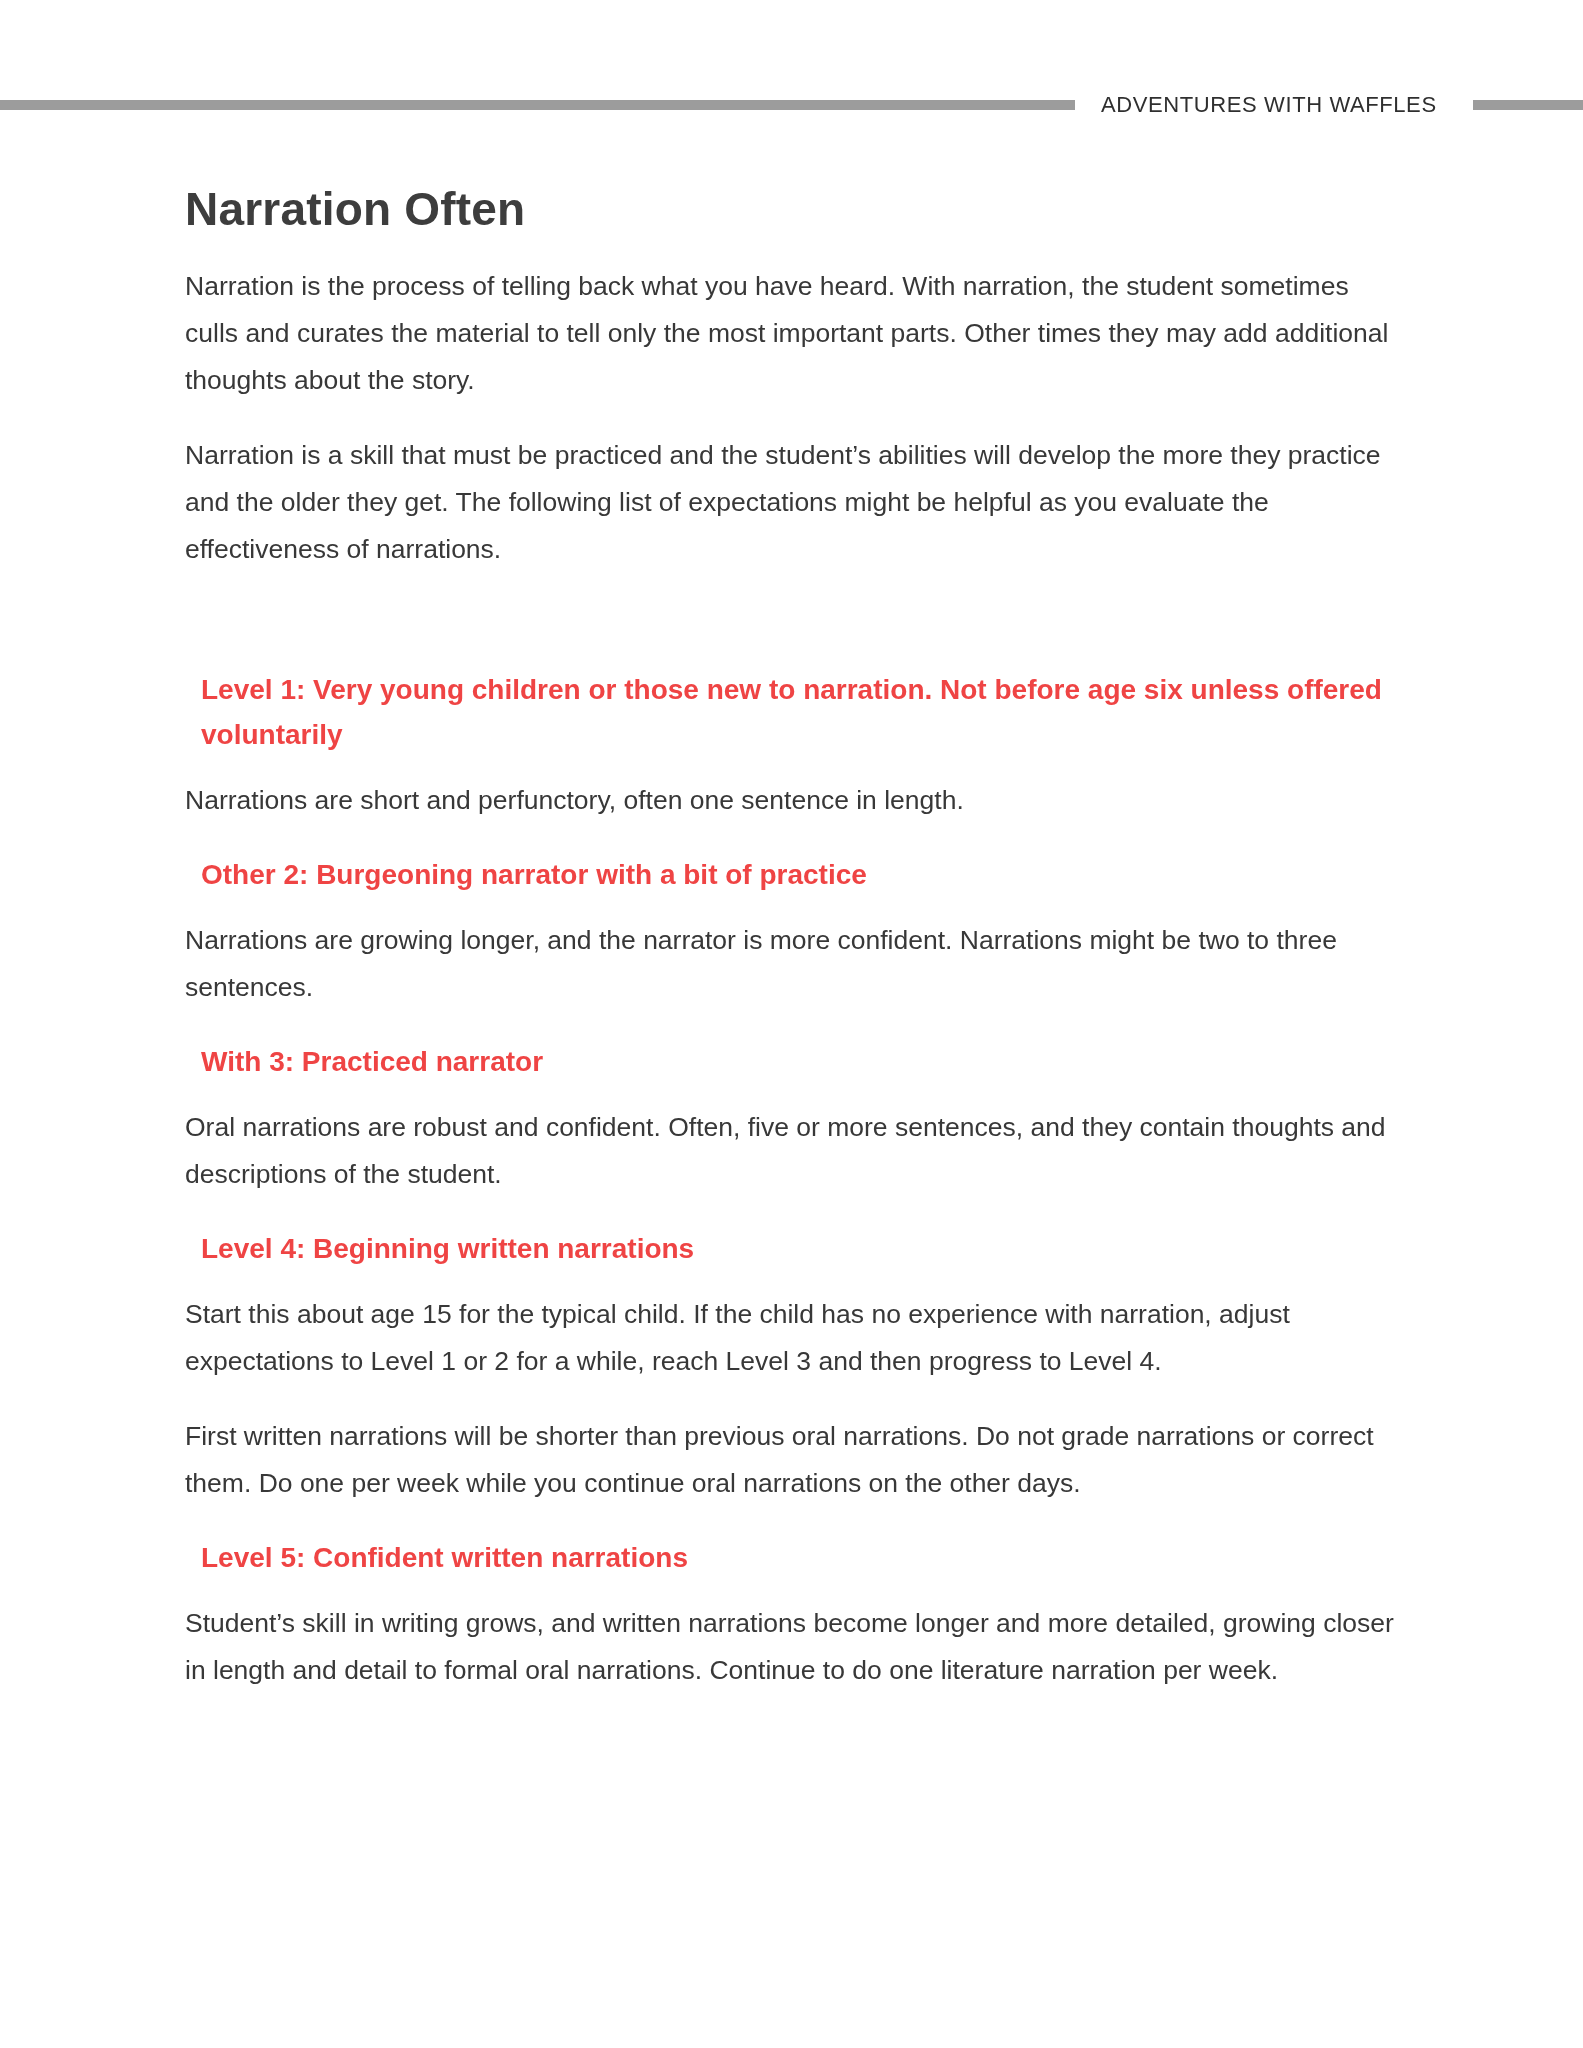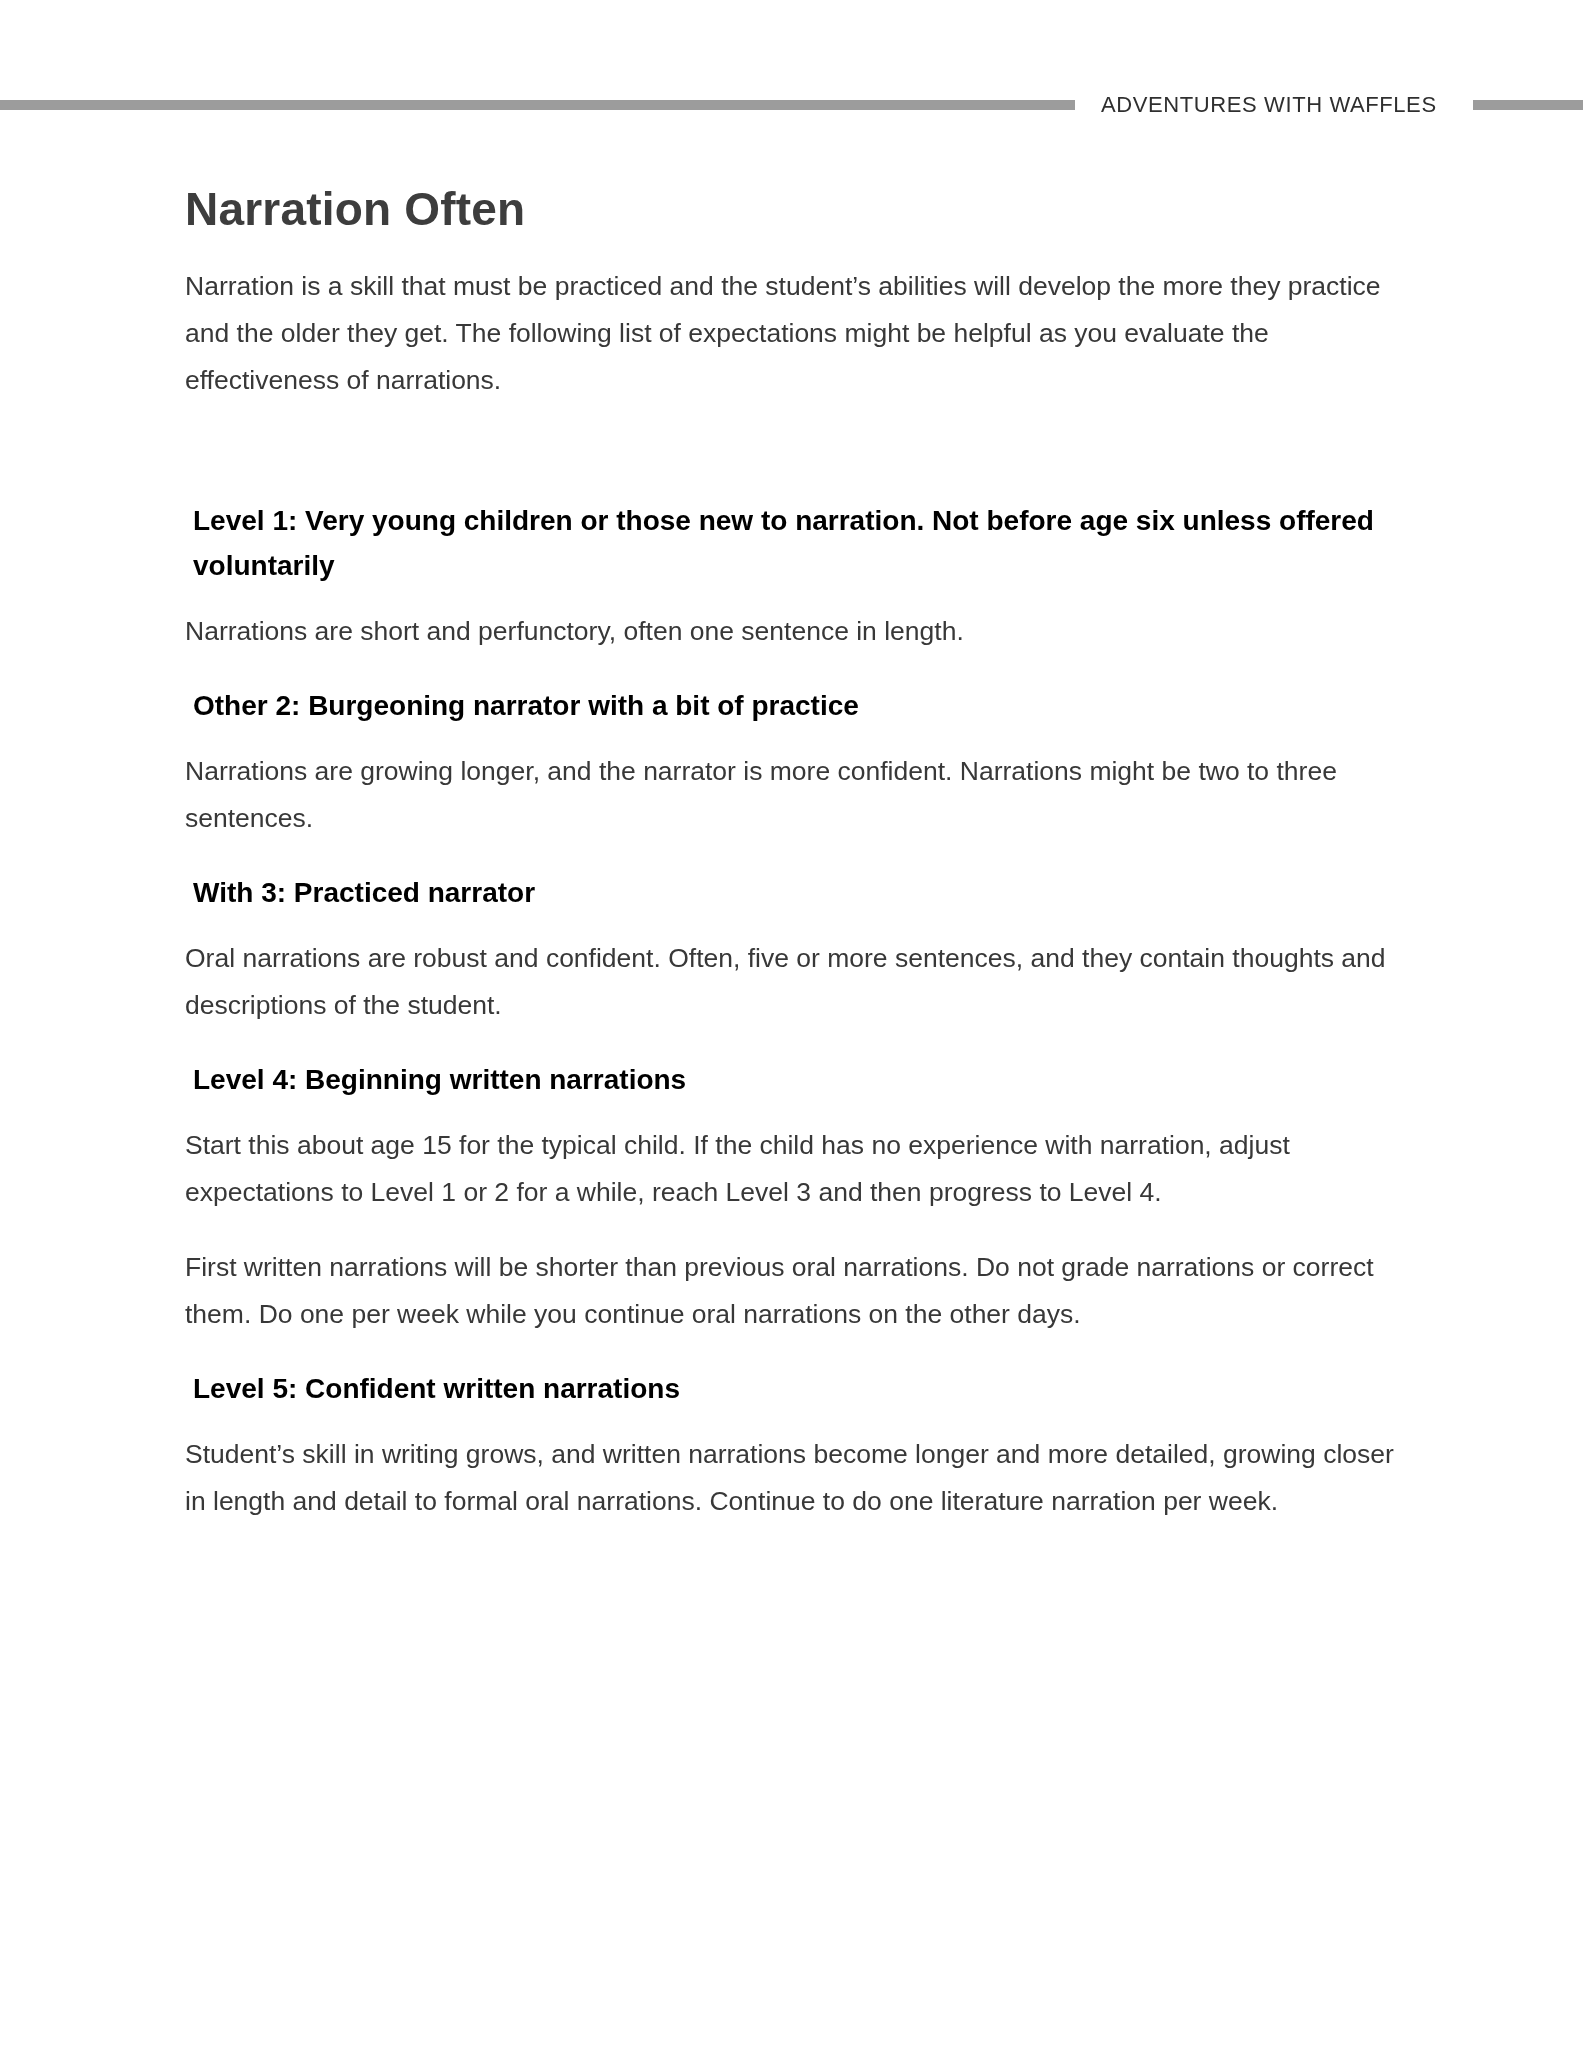--- a/index.html
+++ b/index.html
@@ -54,25 +54,25 @@
   }
   p.body-text {
     margin: 0 0 28px 0;
     font-size: 26.5px;
     line-height: 47px;
     font-weight: 400;
     color: #383838;
   }
   .section-gap { height: 52px; }
   h2.section-heading {
-    margin: 14px 0 20px 8px;
+    margin: 14px 0 20px 16px;
     font-size: 28px;
     line-height: 45px;
     font-weight: 700;
-    color: #000000;
+    color: #ef4444;
   }
 
   
   .page-footer {
     position: absolute;
     top: 1908px;
     left: 185px;
     right: 190px;
     display: flex;
     justify-content: space-between;
@@ -91,20 +91,21 @@
   <header class="running-header">
     <div class="rule rule-left"></div>
     <div class="running-title">ADVENTURES WITH WAFFLES</div>
     <div class="rule rule-right"></div>
   </header>
 
   <main class="content">
 
     <h1 class="page-title">Narration Often</h1>
 
+    <p class="body-text">Narration is the process of telling back what you have heard. With narration, the student sometimes culls and curates the material to tell only the most important parts. Other times they may add additional thoughts about the story.</p>
 
     <p class="body-text">Narration is a skill that must be practiced and the student’s abilities will develop the more they practice and the older they get. The following list of expectations might be helpful as you evaluate the effectiveness of narrations.</p>
 
     <div class="section-gap"></div>
 
     <h2 class="section-heading">Level 1: Very young children or those new to narration. Not before age six unless offered voluntarily</h2>
     <p class="body-text">Narrations are short and perfunctory, often one sentence in length.</p>
 
     <h2 class="section-heading">Other 2: Burgeoning narrator with a bit of practice</h2>
     <p class="body-text">Narrations are growing longer, and the narrator is more confident. Narrations might be two to three sentences.</p>

